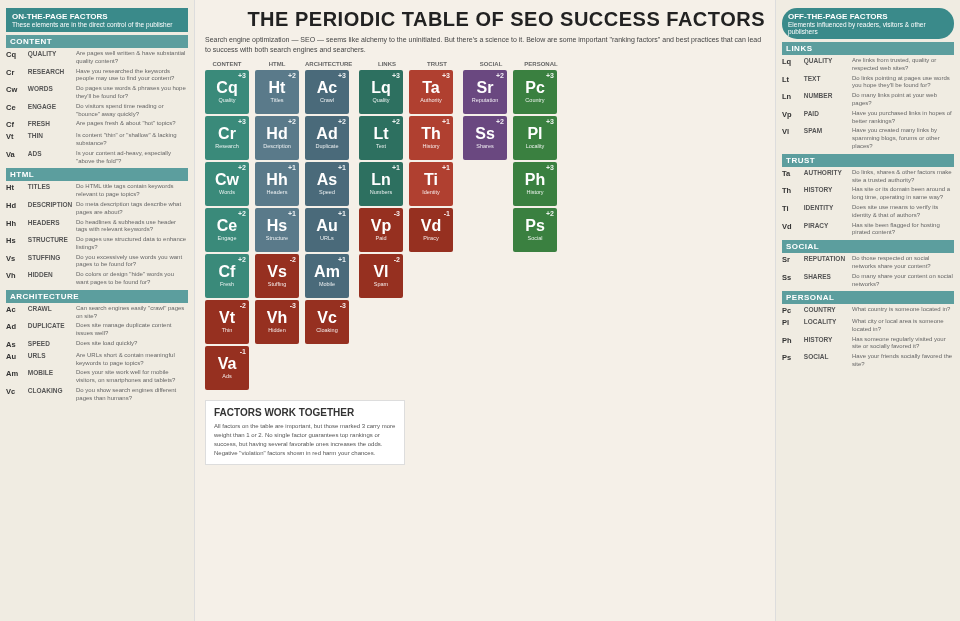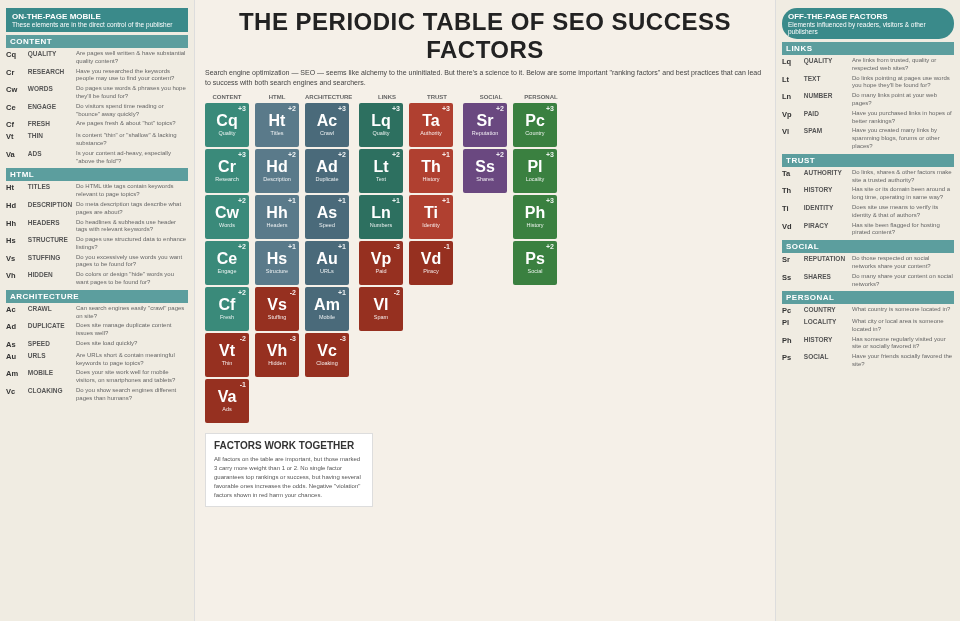--- a/index.html
+++ b/index.html
@@ -69,24 +69,24 @@
       flex: 1;
     }
 
     
     .main-area {
       flex: 1;
       padding: 8px 10px;
       overflow: hidden;
     }
     .main-title {
-      font-size: 24px;
+      font-size: 20px;
       font-weight: bold;
       color: #222;
-      text-align: center;
+      text-align: right;
       margin-bottom: 4px;
       letter-spacing: 0.5px;
     }
     .main-intro {
       font-size: 7px;
       color: #444;
       margin-bottom: 6px;
       line-height: 1.4;
     }
     
@@ -121,21 +121,21 @@
       color: rgba(255,255,255,0.9);
       font-weight: bold;
     }
 
     
     .factors-box {
       background: white;
       border: 1px solid #ddd;
       padding: 6px 8px;
       margin-top: 4px;
-      width: 168px;
+      width: 200px;
     }
     .factors-title {
       font-size: 10px;
       font-weight: bold;
       color: #333;
       margin-bottom: 4px;
       text-transform: uppercase;
     }
     .factors-text {
       font-size: 6px;
@@ -168,21 +168,21 @@
       display: flex;
       gap: 10px;
       margin-top: 6px;
     }
   </style>
 </head>
 <body>
 
 <div class="left-sidebar">
   <div class="sidebar-header">
-    <div>ON-THE-PAGE MOBILE</div>
+    <div>ON-THE-PAGE FACTORS</div>
     <div class="sidebar-header-sub">These elements are in the direct control of the publisher</div>
   </div>
   <div id="left-sections">
       <div class="sidebar-section-title">CONTENT</div>
       <div class="sidebar-item">
         <span class="sidebar-code">Cq</span>
       <span class="sidebar-label">&nbsp;QUALITY&nbsp;</span>
       <span class="sidebar-desc">Are pages well written &amp; have substantial quality content?</span>
       </div>
       <div class="sidebar-item">

